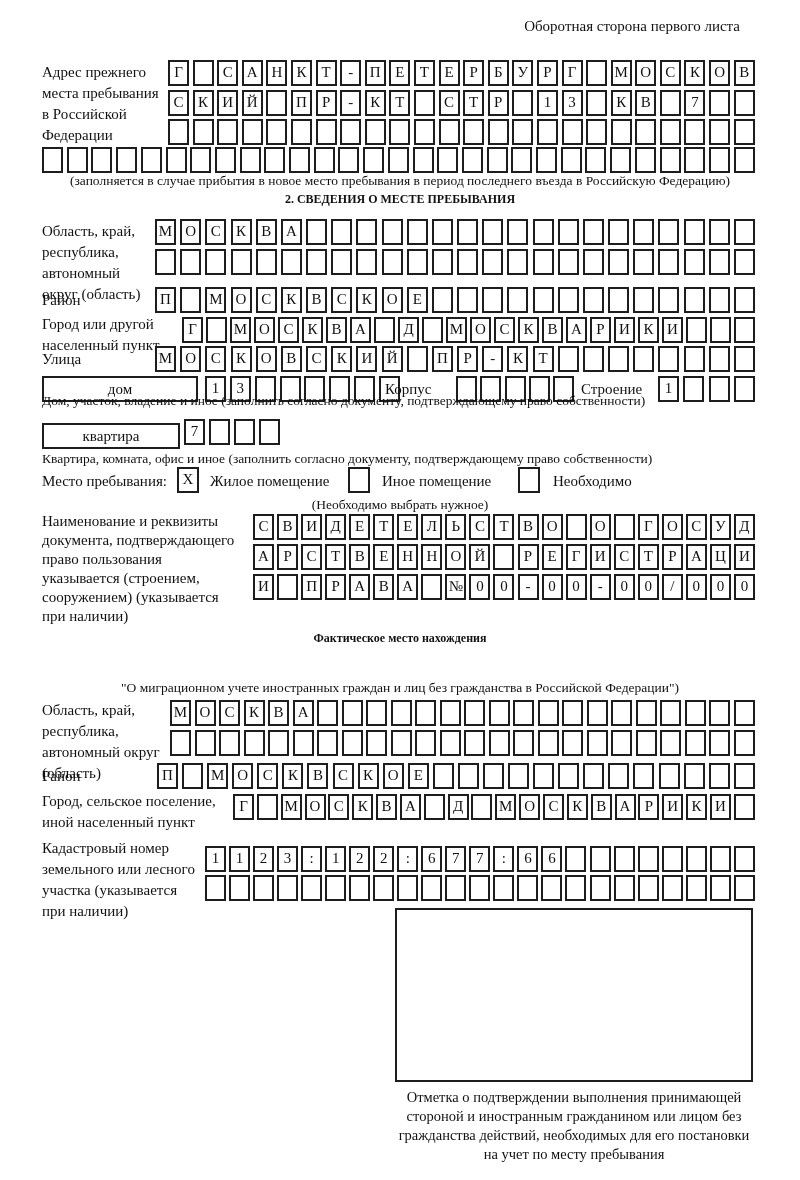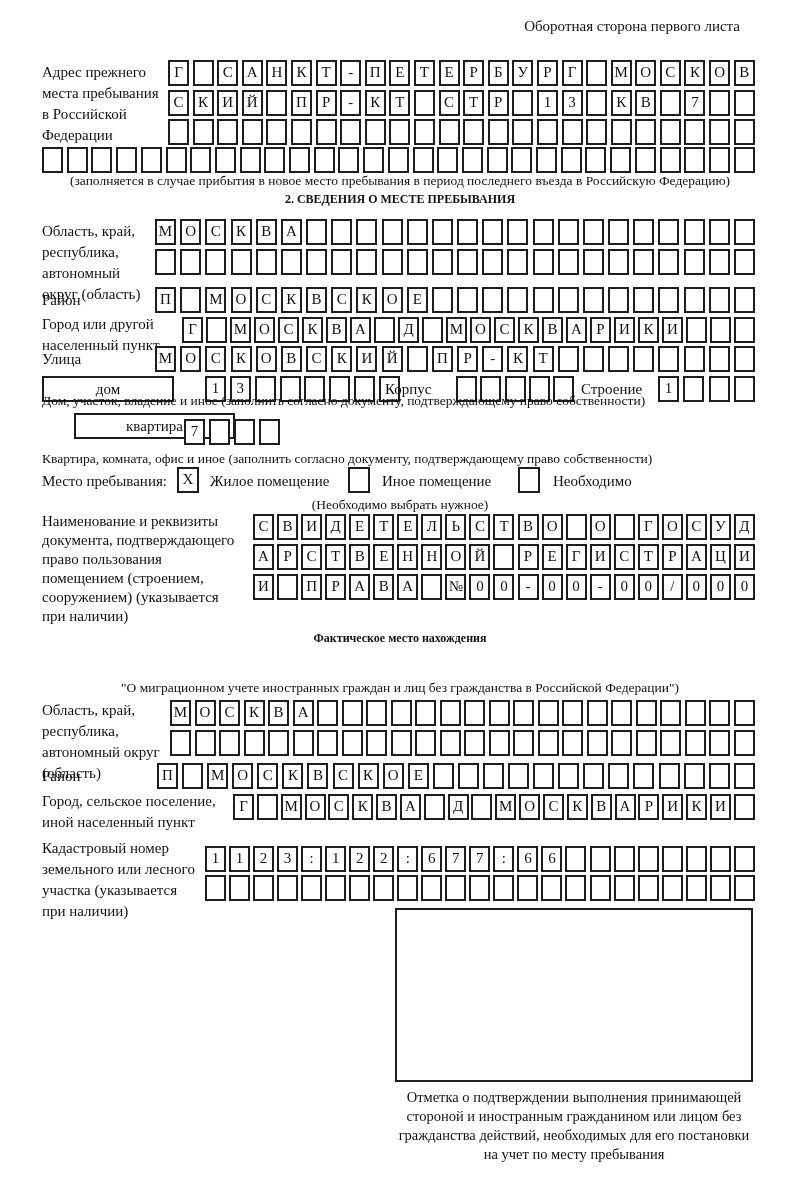--- a/index.html
+++ b/index.html
@@ -285,21 +285,21 @@
       <div class="cell"></div>
       <div class="cell"></div>
       <div class="cell"></div>
       <div class="cell"></div>
       <div class="cell"></div>
       <div class="cell"></div>
       <div class="cell"></div>
       <div class="cell"></div>
     </div>
 
-  <div class="bigbox" style="left:42px;top:376px;width:132px;">
+  <div class="bigbox" style="left:42px;top:376px;width:156px;">
     <span>дом</span>
   </div>
   <div class="crow" style="left:205px;top:376px;width:195px;">
       <div class="cell">1</div>
       <div class="cell">3</div>
       <div class="cell"></div>
       <div class="cell"></div>
       <div class="cell"></div>
       <div class="cell"></div>
       <div class="cell"></div>
@@ -315,21 +315,21 @@
     </div>
   <div class="abs lbl" style="left:581px;top:379px;">Строение</div>
   <div class="crow" style="left:658px;top:376px;width:97px;">
       <div class="cell">1</div>
       <div class="cell"></div>
       <div class="cell"></div>
       <div class="cell"></div>
     </div>
   <div class="abs note" style="left:42px;top:392px;">Дом, участок, владение и иное (заполнить согласно документу, подтверждающему право собственности)</div>
 
-  <div class="bigbox" style="left:42px;top:413px;width:161px;margin-left:32px;">
+  <div class="bigbox" style="left:42px;top:423px;width:138px;">
     <span>квартира</span>
   </div>
   <div class="crow" style="left:184px;top:419px;width:96px;">
       <div class="cell">7</div>
       <div class="cell"></div>
       <div class="cell"></div>
       <div class="cell"></div>
     </div>
   <div class="abs note" style="left:42px;top:450px;">Квартира, комната, офис и иное (заполнить согласно документу, подтверждающему право собственности)</div>
 
@@ -339,21 +339,21 @@
   <div class="chk" style="left:348px;top:467px;"></div>
   <div class="abs lbl" style="left:382px;top:471px;">Иное помещение</div>
   <div class="chk" style="left:518px;top:467px;"></div>
   <div class="abs lbl" style="left:553px;top:471px;">Необходимо</div>
   <div class="abs note center" style="top:496px;">(Необходимо выбрать нужное)</div>
 
   <div class="abs lbl" style="left:42px;top:512px;line-height:19px;">
       <div class="line">Наименование и реквизиты</div>
       <div class="line">документа, подтверждающего</div>
       <div class="line">право пользования</div>
-      <div class="line">помещением (строением,</div>
+      <div class="line">указывается (строением,</div>
       <div class="line">сооружением) (указывается</div>
       <div class="line">при наличии)</div>
     </div>
   <div class="crow" style="left:253px;top:514px;width:502px;">
       <div class="cell">С</div>
       <div class="cell">В</div>
       <div class="cell">И</div>
       <div class="cell">Д</div>
       <div class="cell">Е</div>
       <div class="cell">Т</div>

